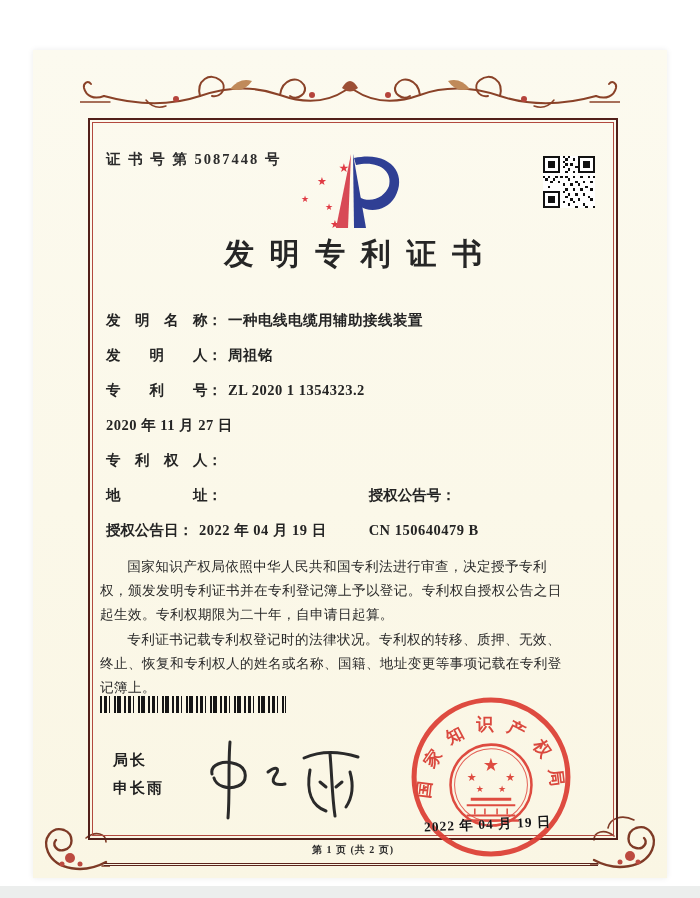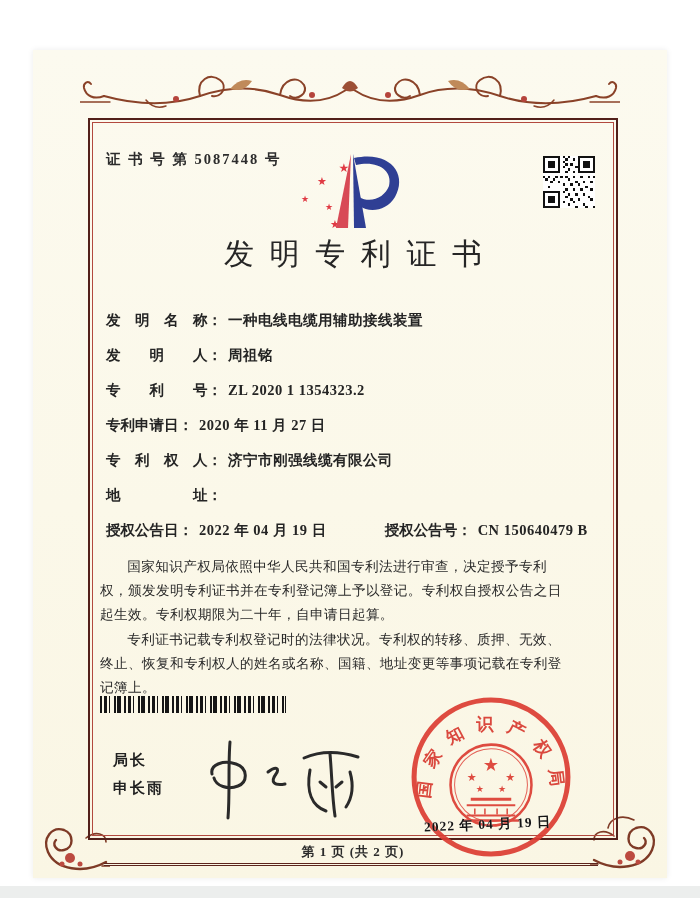--- a/index.html
+++ b/index.html
@@ -23,31 +23,31 @@
     border:1px solid #b2493e; pointer-events:none;
   }
   .cert-number {
     position:absolute; left:106px; top:150px;
     font-size:14.5px; font-weight:bold; color:#2c2c2c; letter-spacing:2px;
   }
   .logo { position:absolute; left:288px; top:148px; width:150px; height:88px; }
   .qr { position:absolute; left:543px; top:156px; width:52px; height:52px; }
   .title {
     position:absolute; left:88px; top:234px; width:530px;
-    text-align:center; font-size:30px; font-weight:normal; color:#262626;
+    text-align:center; font-size:30px; font-weight:bold; color:#262626;
     letter-spacing:0.52em; text-indent:0.52em;
   }
   .fields { position:absolute; left:106px; top:303px; width:486px; }
   .field-row {
     height:35px; line-height:35px; font-size:14.5px; font-weight:bold;
     color:#242424; white-space:nowrap; display:flex;align-items:flex-end;
   }
   .flabel { margin-right:6px; }
   .fvalue { letter-spacing:0.5px; }
-  .grant-group { margin-left:58px; display:flex; }
+  .grant-group { margin-left:42px; display:flex;flex-direction:column; }
   .paragraphs {
     position:absolute; left:100px; top:555px; width:474px;
     font-size:13.6px; line-height:1.78; color:#2a2a2a;
   }
   .paragraphs p { text-indent:2em; letter-spacing:0.4px; }
   .barcode {
     position:absolute; left:100px; top:696px; width:186px; height:17px;
     background:repeating-linear-gradient(90deg,
       #151515 0 2px, transparent 2px 4px,
       #151515 4px 7px, transparent 7px 9px,
@@ -59,21 +59,21 @@
   .sign-name  { position:absolute; left:113px; top:779px; font-size:15px; font-weight:bold; color:#222; letter-spacing:2px; }
   .signature-svg { position:absolute; left:192px; top:736px; width:172px; height:88px; }
   .seal { position:absolute; left:408px; top:694px; width:166px; height:166px; opacity:0.92; }
   .seal-date {
     position:absolute; left:424px; top:815px; width:160px;
     font-size:13.5px; font-weight:bold; color:#151515; letter-spacing:1px;
     transform:rotate(-2.5deg); text-shadow:0 0 1px rgba(255,255,255,0.6);
   }
   .footer {
     position:absolute; left:88px; top:843px; width:530px; text-align:center;
-    font-size:13px; font-weight:bold; color:#2b2b2b; letter-spacing:1px;
+    font-size:10px; font-weight:bold; color:#2b2b2b; letter-spacing:1px;
   }
   .bottom-rule {
     position:absolute; left:104px; top:863px; width:494px; height:5px;
     border-top:3px double #5d241d;
   }
   .flourish-top { position:absolute; left:80px; top:60px; width:540px; height:54px; }
   .orn-bl { position:absolute; left:36px; top:816px; width:74px; height:60px; }
   .orn-br { position:absolute; left:590px; top:812px; width:74px; height:64px; transform:scaleX(-1); }
 </style>
 </head>
@@ -218,26 +218,24 @@
     </div>
     <div class="field-row">
       <span class="flabel">发　　明　　人：</span>
       <span class="fvalue">周祖铭</span>
     </div>
     <div class="field-row">
       <span class="flabel">专　　利　　号：</span>
       <span class="fvalue">ZL 2020 1 1354323.2</span>
     </div>
     <div class="field-row">
-      <span class="flabel">专利申请日：</span>
       <span class="fvalue">2020 年 11 月 27 日</span>
     </div>
     <div class="field-row">
       <span class="flabel">专　利　权　人：</span>
-      <span class="fvalue">济宁市刚强线缆有限公司</span>
     </div>
     <div class="field-row">
       <span class="flabel">地　　　　　址：</span>
     </div>
     <div class="field-row">
       <span class="flabel">授权公告日：</span>
       <span class="fvalue">2022 年 04 月 19 日</span>
       <span class="grant-group">
         <span class="flabel">授权公告号：</span>
         <span class="fvalue">CN 150640479 B</span>

